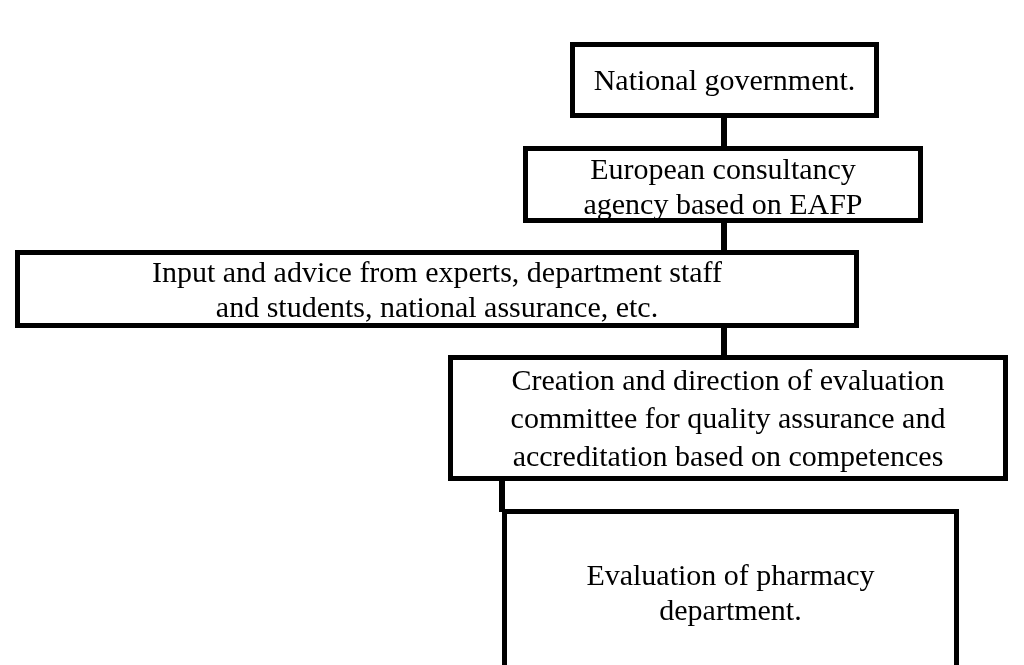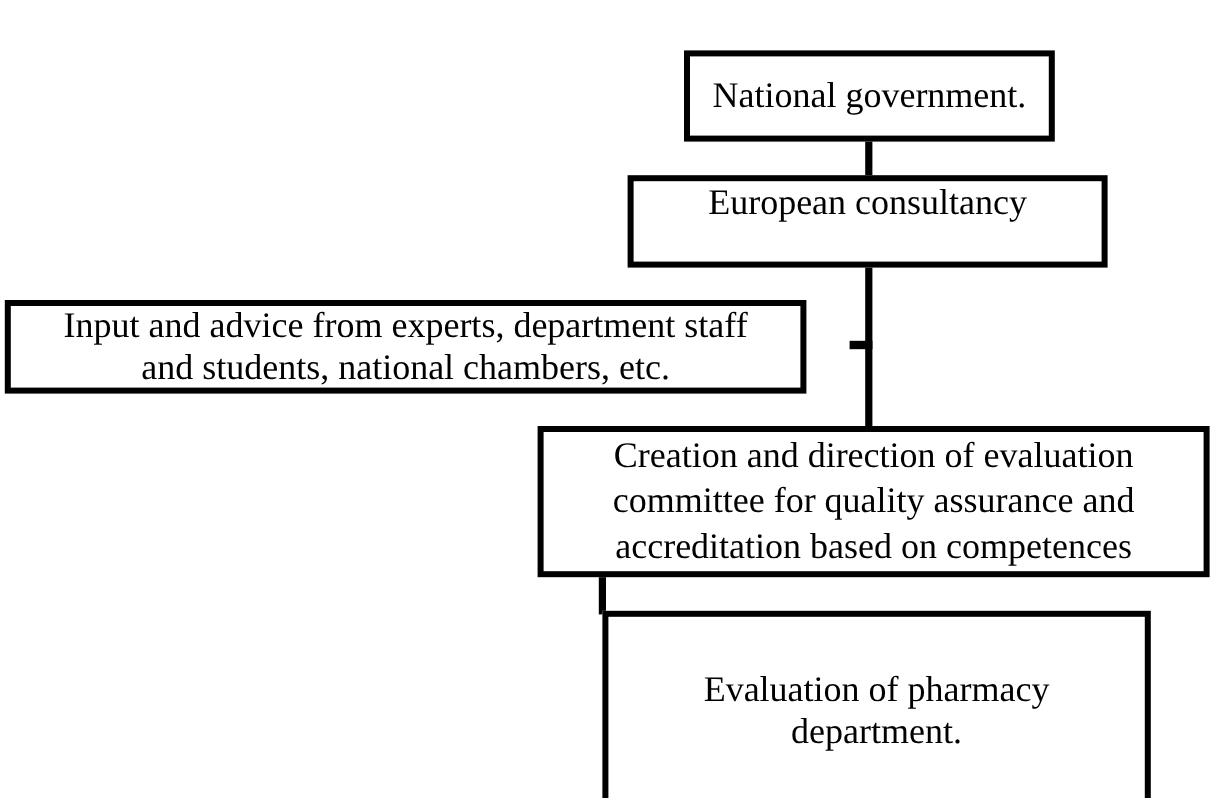--- a/index.html
+++ b/index.html
@@ -31,21 +31,21 @@
     z-index: 2;
   }
   .node .line { white-space: nowrap; }
   .connector {
     position: absolute;
     background: var(--line, #000000);
     z-index: 1;
   }
   #node-national-government { left: 570px; top: 10px;  width: 309px; height: 76px; }
   #node-european-consultancy { left: 523px; top: 114px; width: 400px; height: 77px; justify-content: space-between; }
-  #node-input-advice         { left: 4px;  top: 218px; width: 668px; height: 78px; font-family: Liberation Serif, serif; }
+  #node-input-advice         { left: 15px;  top: 218px; width: 844px; height: 78px; font-family: Liberation Serif, serif; }
   #node-evaluation-committee { left: 448px; top: 323px; width: 560px; height: 126px; line-height: 1.26; }
   #node-pharmacy-evaluation  { left: 502px; top: 477px; width: 457px; height: 166px; }
   #connector-gov-agency       { left: 721px; top: 84px;  width: 6px;  height: 34px; }
   #connector-agency-committee { left: 721px; top: 188px; width: 6px;  height: 139px; }
   #connector-input-stub       { left: 708px; top: 252px; width: 19px; height: 7px; }
   #connector-committee-evaluation { left: 499px; top: 446px; width: 6px; height: 34px; }
 </style>
 </head>
 <body style="--bg: #ffffff; --line: #000000; --text: #000000;">
 
@@ -55,25 +55,26 @@
   <div class="connector" id="connector-agency-committee"></div>
   <div class="connector" id="connector-input-stub"></div>
   <div class="connector" id="connector-committee-evaluation"></div>
 
   <div class="node" id="node-national-government">
     <div class="line">National government.</div>
   </div>
 
   <div class="node" id="node-european-consultancy">
     <div class="line">European consultancy</div>
+    <div class="line">agency based on EAFP</div>
   </div>
 
   <div class="node" id="node-input-advice">
     <div class="line">Input and advice from experts, department staff</div>
-    <div class="line">and students, national chambers, etc.</div>
+    <div class="line">and students, national assurance, etc.</div>
   </div>
 
   <div class="node" id="node-pharmacy-evaluation">
     <div class="line">Evaluation of pharmacy</div>
     <div class="line">department.</div>
   </div>
 
   <div class="node" id="node-evaluation-committee">
     <div class="line">Creation and direction of evaluation</div>
     <div class="line">committee for quality assurance and</div>

